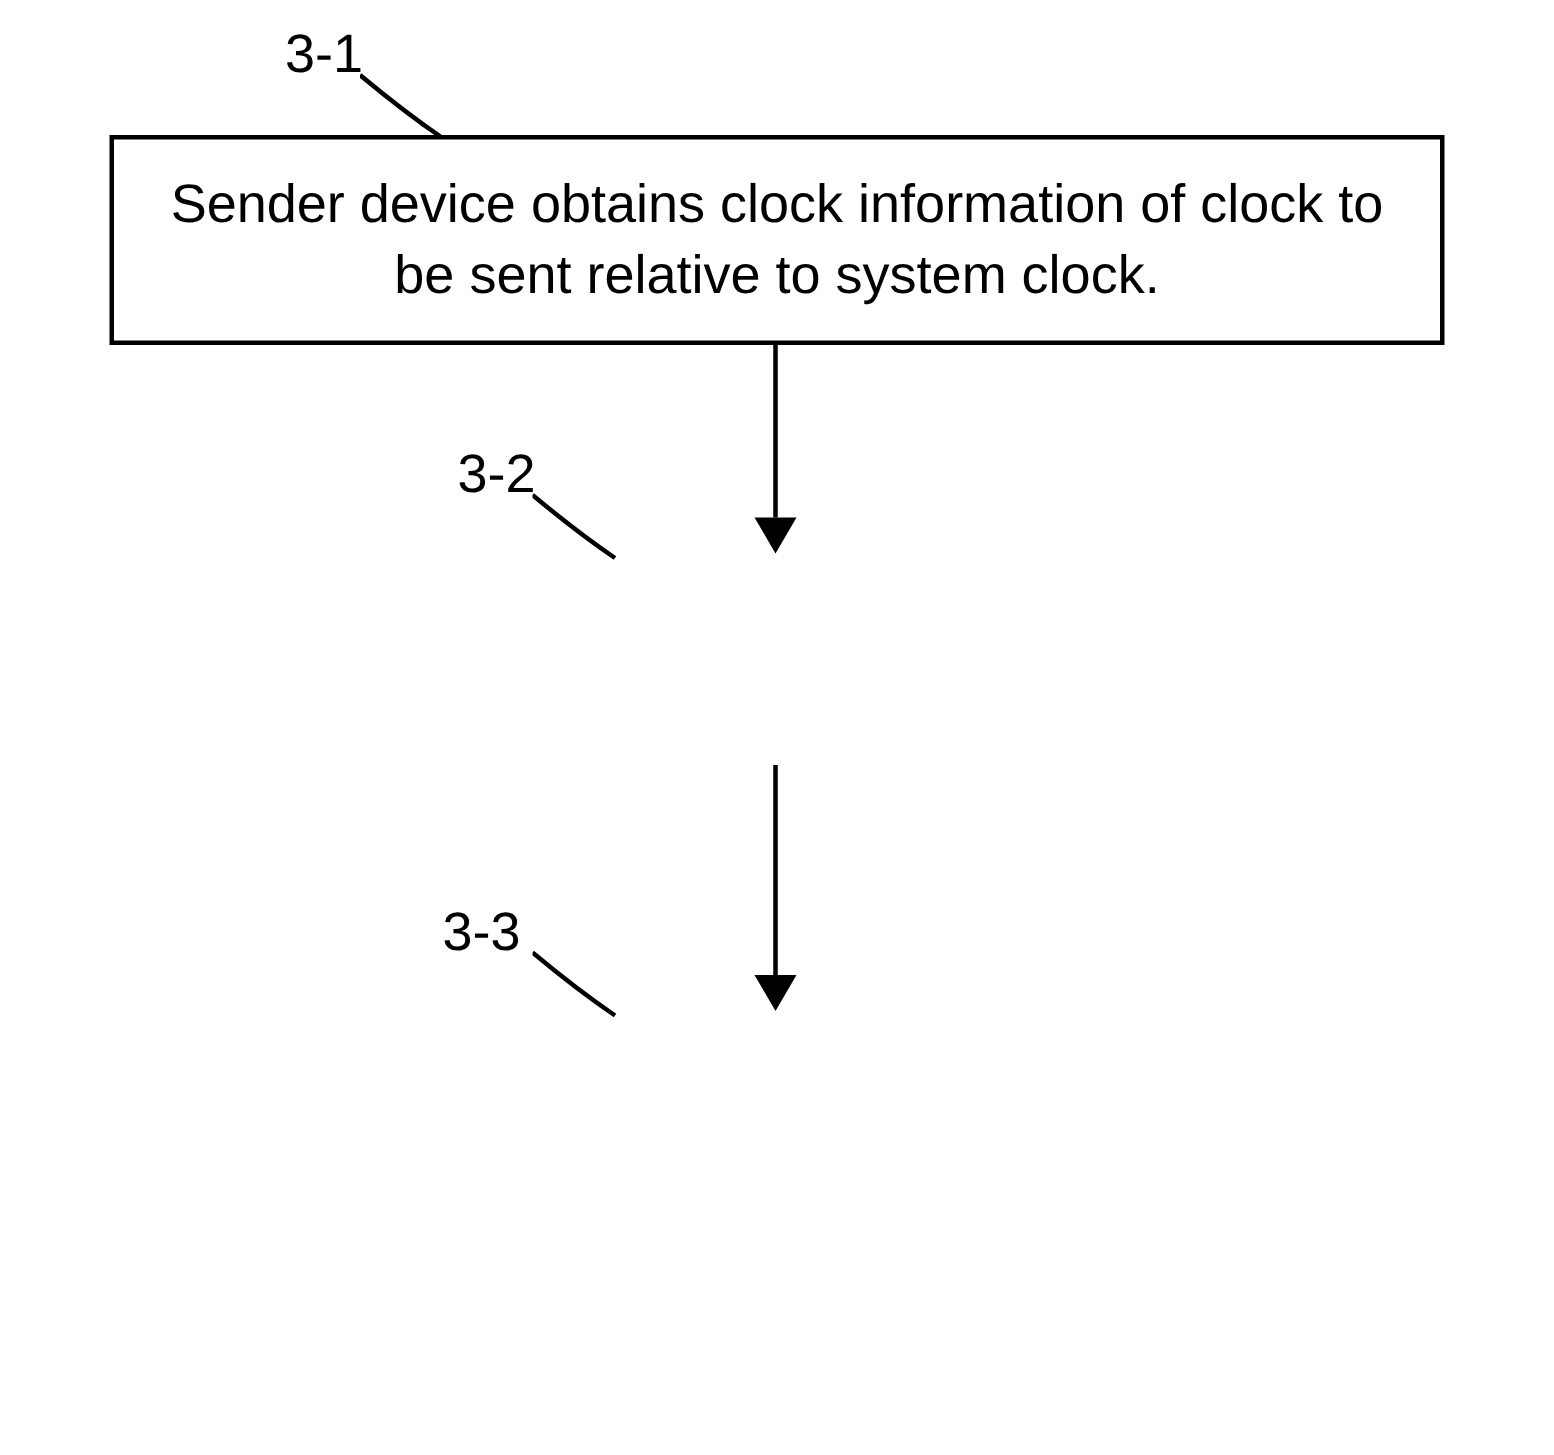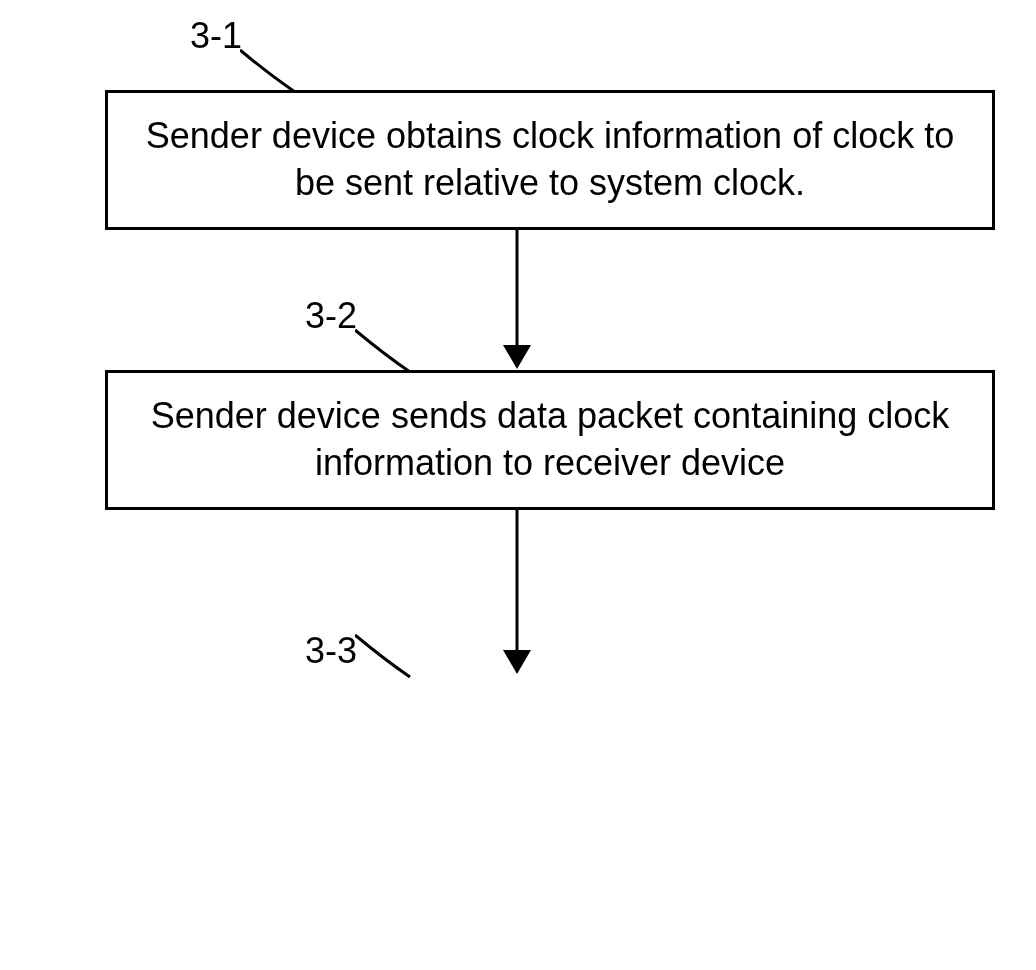--- a/index.html
+++ b/index.html
@@ -18,21 +18,20 @@
   .step-box {
     position: absolute;
     border: 3px solid #000000;
     background: #ffffff;
     box-sizing: border-box;
     display: flex;
     align-items: center;
     justify-content: center;
     text-align: center;
     padding: 10px 20px;
-    margin-left: 32px;
   }
   .step-text {
     font-size: 36px;
     line-height: 1.3;
     color: #000000;
   }
   .step-label {
     position: absolute;
     font-size: 36px;
     color: #000000;
@@ -78,26 +77,23 @@
   </div>
 
   <div class="arrow-line" style="top:230px; height:115px; left:517px;"></div>
   <div class="arrow-head" style="top:345px; left:517px;"></div>
 
   <div class="step-label" style="left:305px; top:295px;text-align:right;">3-2</div>
   <svg class="leader" style="left:355px; top:310px;" width="80" height="70">
     <path d="M 0 20 Q 30 45 55 62"></path>
   </svg>
 
-  <div class="step-box" style="left:73px; top:370px; width:890px; height:140px;">
-    <div class="step-text">Sender device sends data packet containing clock information to receiver device</div>
-  </div>
 
   <div class="arrow-line" style="top:510px; height:140px; left:517px;"></div>
   <div class="arrow-head" style="top:650px; left:517px;"></div>
 
-  <div class="step-label" style="left:305px; top:600px;margin-top:30px;">3-3</div>
+  <div class="step-label" style="left:295px; top:600px;">3-3</div>
   <svg class="leader" style="left:355px; top:615px;" width="80" height="70">
     <path d="M 0 20 Q 30 45 55 62"></path>
   </svg>
 
 
 </div>
 
 </body></html>

